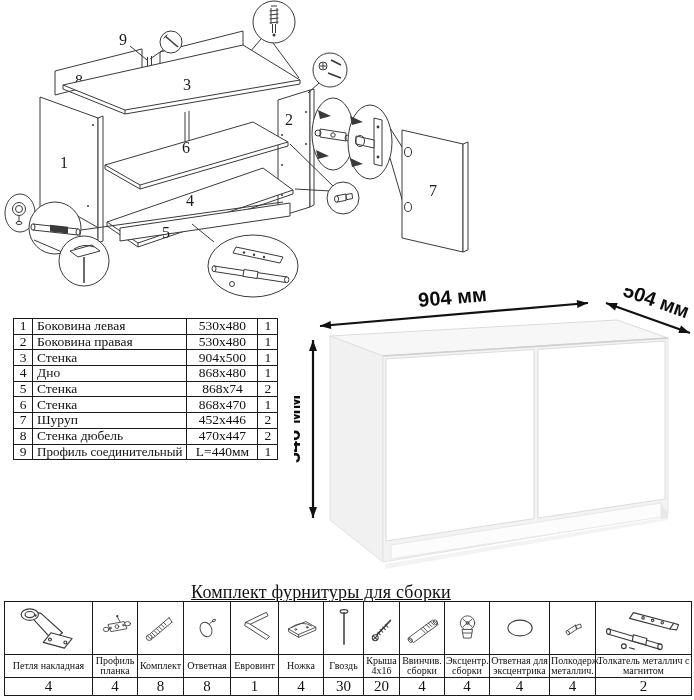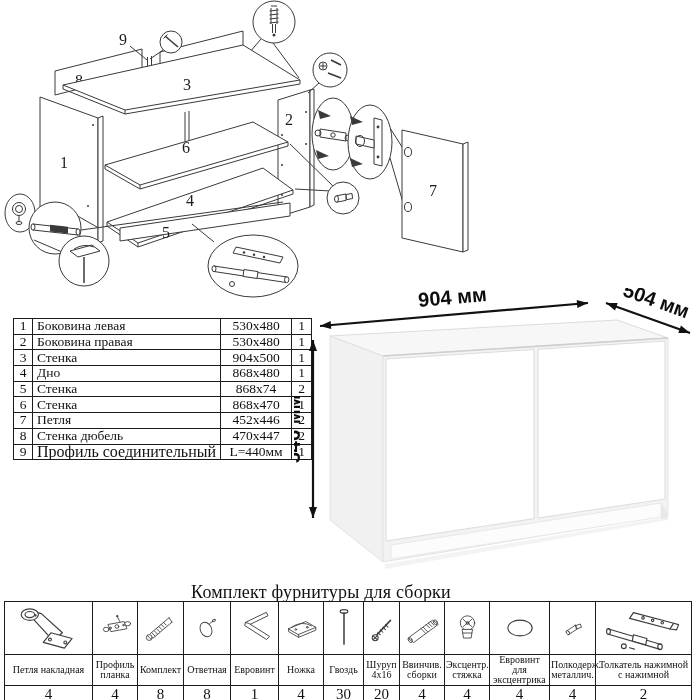--- a/index.html
+++ b/index.html
@@ -14,21 +14,21 @@
   table{border-collapse:collapse;table-layout:fixed;}
   .parts-table{left:13px;top:318px;}
   .parts-table td{
     border:1px solid #1b1b1b;font-size:13.5px;line-height:14px;height:14.7px;
     padding:0 4px;white-space:nowrap;overflow:hidden;
   }
   .parts-table td.c{text-align:center;padding:0 1px;}
   
   .hw-title{
     left:0;top:582px;width:642px;text-align:center;
-    font-size:18px;letter-spacing:.2px;
+    font-size:18px;letter-spacing:.2px;text-decoration:underline;
   }
   .hw-table{left:4px;top:601px;width:687px;}
   .hw-table td{border:1px solid #1b1b1b;text-align:center;vertical-align:middle;padding:0;}
   .hw-table .ico{height:52px;}
   .hw-table .nm{height:22px;font-size:10px;line-height:10px;padding:0 1px;}
   .hw-table .qt{height:17px;font-size:15px;line-height:15px;}
   .hwicon{stroke:#3d3d3d;fill:none;stroke-width:1.2;stroke-linejoin:round;stroke-linecap:round;margin:0 auto;}
   
   .lineart *{vector-effect:non-scaling-stroke;}
   .panel{fill:#ffffff;stroke:#3a3a3a;stroke-width:1;}
@@ -264,33 +264,33 @@
       <td class="c">2</td>
     </tr>
     <tr>
       <td class="c">6</td>
       <td>Стенка</td>
       <td class="c">868x470</td>
       <td class="c">1</td>
     </tr>
     <tr>
       <td class="c">7</td>
-      <td>Петля</td>
+      <td>Шуруп</td>
       <td class="c">452x446</td>
       <td class="c">2</td>
     </tr>
     <tr>
       <td class="c">8</td>
       <td>Стенка дюбель</td>
       <td class="c">470x447</td>
       <td class="c">2</td>
     </tr>
     <tr>
       <td class="c">9</td>
-      <td style="font-size:16px">Профиль соединительный</td>
+      <td style="font-size:13px">Профиль соединительный</td>
       <td class="c">L=440мм</td>
       <td class="c">1</td>
     </tr>
   </tbody>
 </table>
 
 <svg class="abs" style="left:294px;top:288px" width="400" height="292" viewBox="0 0 400 292">
 
   <g>
     <polygon points="91,276 374,229 374,232 91,281" fill="#ededed" opacity="0.65"></polygon>
@@ -478,26 +478,26 @@
     </td>
   </tr>
   <tr>
     <td class="nm">Петля накладная</td>
     <td class="nm">Профиль планка</td>
     <td class="nm">Комплект</td>
     <td class="nm">Ответная</td>
     <td class="nm">Евровинт</td>
     <td class="nm">Ножка</td>
     <td class="nm">Гвоздь</td>
-    <td class="nm">Шуруп 4x16</td>
+    <td class="nm">Крыша 4x16</td>
     <td class="nm">Ввинчив. сборки</td>
-    <td class="nm">Эксцентр. стяжка</td>
-    <td class="nm">Евровинт для эксцентрика</td>
+    <td class="nm">Эксцентр. сборки</td>
+    <td class="nm">Ответная для эксцентрика</td>
     <td class="nm">Полкодерж. металлич.</td>
-    <td class="nm">Толкатель нажимной с нажимной</td>
+    <td class="nm">Толкатель металлич с магнитом</td>
   </tr>
   <tr>
     <td class="qt">4</td>
     <td class="qt">4</td>
     <td class="qt">8</td>
     <td class="qt">8</td>
     <td class="qt">1</td>
     <td class="qt">4</td>
     <td class="qt">30</td>
     <td class="qt">20</td>

